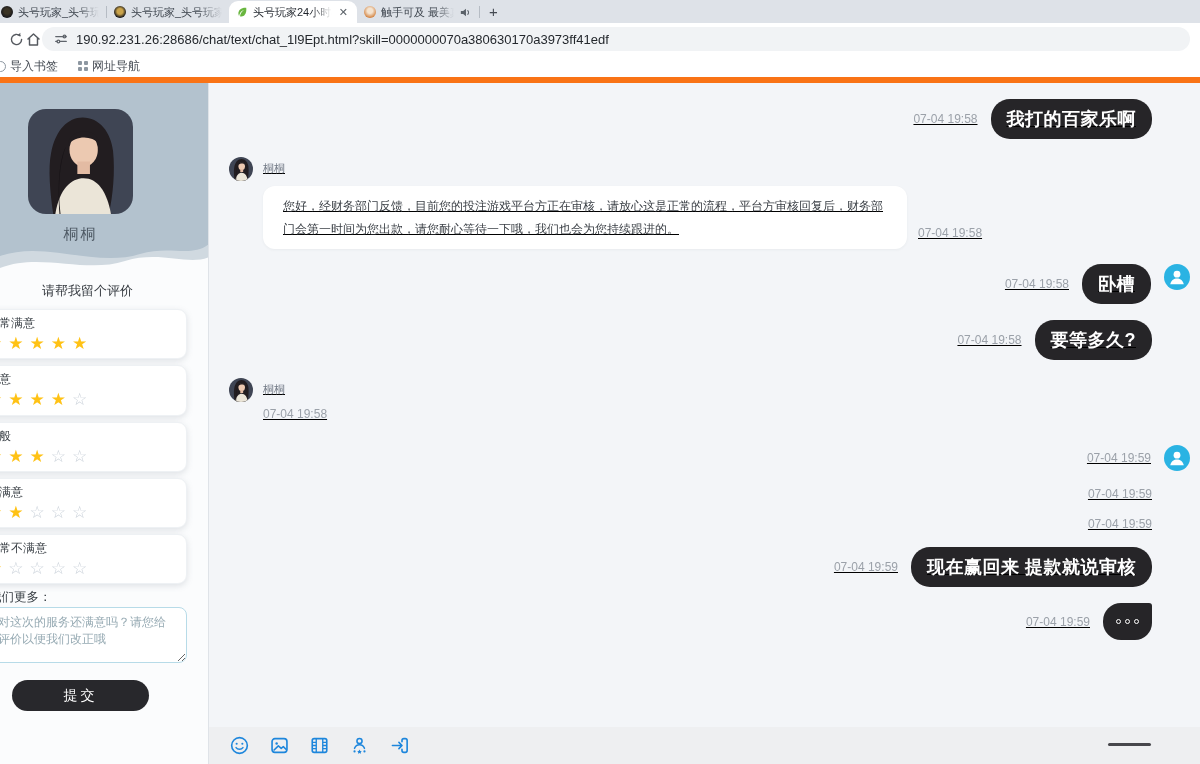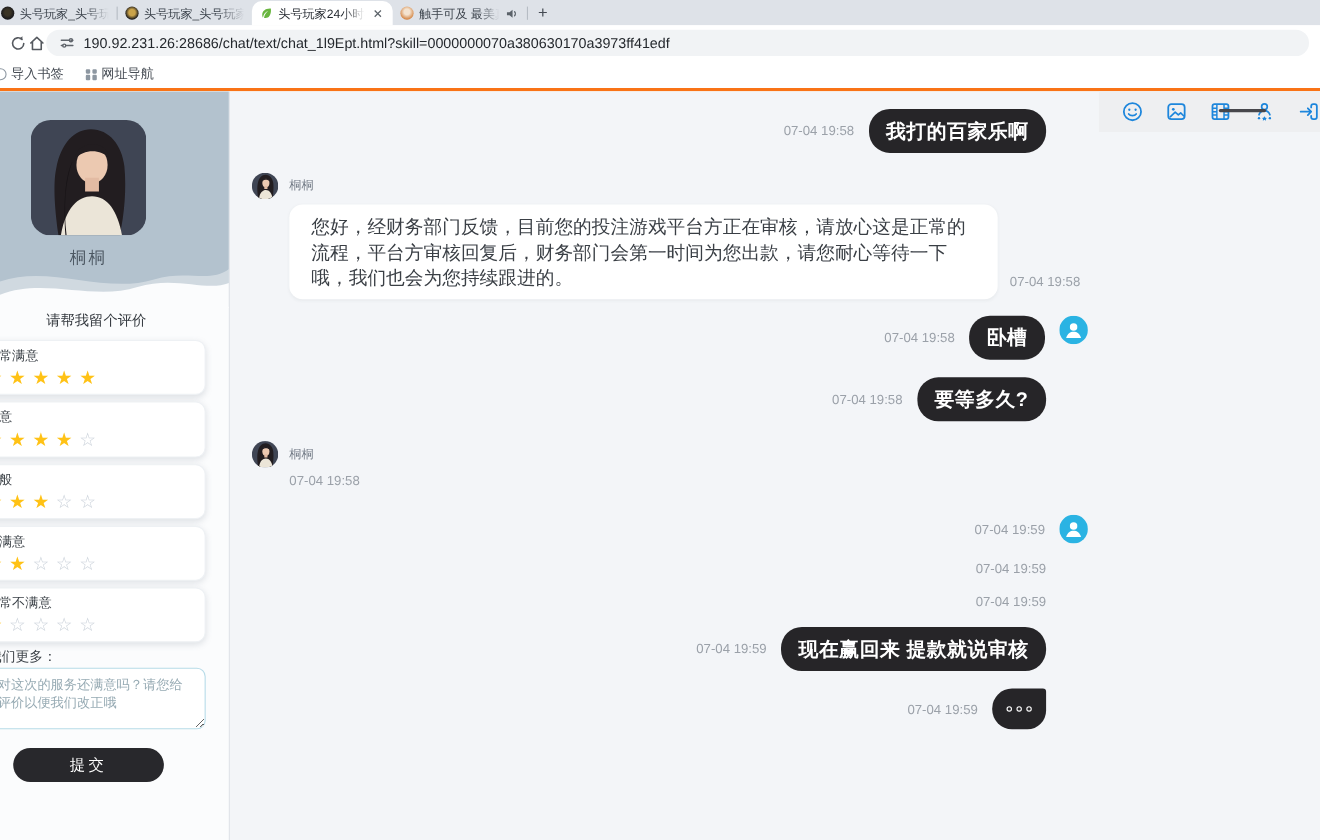--- a/index.html
+++ b/index.html
@@ -28,21 +28,21 @@
   .newtab-btn { font-size:15px; color:#444a52; padding:0 9px 3px; }
 
   .toolbar { height:32px; background:#fff; display:flex; align-items:center; gap:0; padding:0 10px 0 8px; }
   .nav-ic { width:17px; height:17px; color:#55595f; flex:none; }
   .urlbar { flex:1; height:24px; background:#f1f3f5; border-radius:12px;
             display:flex; align-items:center; gap:8px; padding:0 12px;
             font-size:13px; color:#24282d; }
   .urlbar .url-ic { width:14px; height:14px; color:#5f646b; flex:none; }
   .url-text { white-space:nowrap; overflow:hidden; }
 
-  .bookmarksbar { height:28px; background:#fff; border-bottom:3px solid #f97316;
+  .bookmarksbar { height:28px; background:#fff; border-bottom:6px solid #f97316;
                   display:flex; align-items:center; gap:20px; font-size:12px; color:#474d55; }
   .bm-item { display:flex; align-items:center; gap:4px; }
   .bm-item.first { margin-left:-5px; }
   .bm-circle { width:11px; height:11px; border:1.4px solid #8d97a1; border-radius:50%; flex:none; }
   .bm-grid { width:10px; height:10px; flex:none; display:grid; grid-template-columns:1fr 1fr; gap:1.5px; }
   .bm-grid i { background:#8d97a1; border-radius:1px; }
 
   
   .content { display:flex; height:681px; }
 
@@ -70,41 +70,41 @@
   .feedback-input { position:absolute; top:524px; left:-24px; width:211px; height:56px;
                     border:1px solid #b7dbe8; border-radius:8px; background:#fff;
                     padding:6px 9px; font-size:12px; color:#51616a; resize:vertical;
                     font-family:inherit; outline:none; }
   .feedback-input::placeholder { color:#96aab3; }
   .submit-btn { position:absolute; top:597px; left:12px; width:137px; height:31px;
                 border:none; border-radius:17px; background:#28282c; color:#fff;
                 font-size:14px; letter-spacing:3px; font-family:inherit; }
 
   
-  .chat { flex:1; min-width:0; display:flex; flex-direction:row; background:#f3f5f8; }
+  .chat { flex:1; min-width:0; display:flex; flex-direction:column; background:#f3f5f8;text-decoration:underline; }
   .messages { flex:1; padding-top:16px; overflow:hidden; }
   .time { font-size:12px; color:#9ba1a9; white-space:nowrap; flex:none; }
 
   .row-user { display:flex; justify-content:flex-end; align-items:center; gap:13px;
               margin-bottom:16px; padding-right:48px; }
   .row-user.has-avatar { padding-right:10px; }
   .bubble-user { background:#262528; color:#fff; font-size:18px; font-weight:600;
                  letter-spacing:.5px; padding:8px 16px; border-radius:19px; }
   .badge { width:26px; height:26px; flex:none; align-self:flex-start; }
   .badge svg { width:100%; height:100%; display:block; }
   .bubble-dots { background:#262528; border-radius:18px 3px 17px 18px;
                  padding:16px 13px; display:flex; gap:4px; align-items:center; }
   .bubble-dots i { width:5px; height:5px; border:1.5px solid #fff; border-radius:50%; display:block; }
 
   .row-agent { display:flex; margin:6px 0 15px; padding-left:20px; }
   .agent-avatar { width:24px; height:24px; border-radius:50%; overflow:hidden; flex:none; margin:2px 10px 0 0; }
   .agent-avatar svg { width:100%; height:100%; display:block; }
   .agent-name { font-size:11px; color:#6e7682; margin:6px 0 10px; }
   .agent-line { display:flex; align-items:flex-end; gap:11px; }
-  .bubble-agent { background:#fff; color:#3a3f45; font-size:17px; line-height:23px;
+  .bubble-agent { background:#fff; color:#3a3f45; font-size:12px; line-height:23px;
                   padding:9px 20px 8px; border-radius:12px; max-width:644px;
                   box-shadow:0 1px 3px rgba(40,50,60,.05); }
   .agent-line .time { margin-bottom:9px; }
 
   .composer { position:relative; height:37px; flex:none; background:#eeeff1;
               display:flex; align-items:center; gap:19px; padding-left:20px; }
   .comp-ic { width:21px; height:21px; color:#1d86dc; flex:none; }
   .peek-bubble { position:absolute; top:16px; right:49px; width:43px; height:3px;
                  background:#47474c; border-radius:2px; }
 </style>

